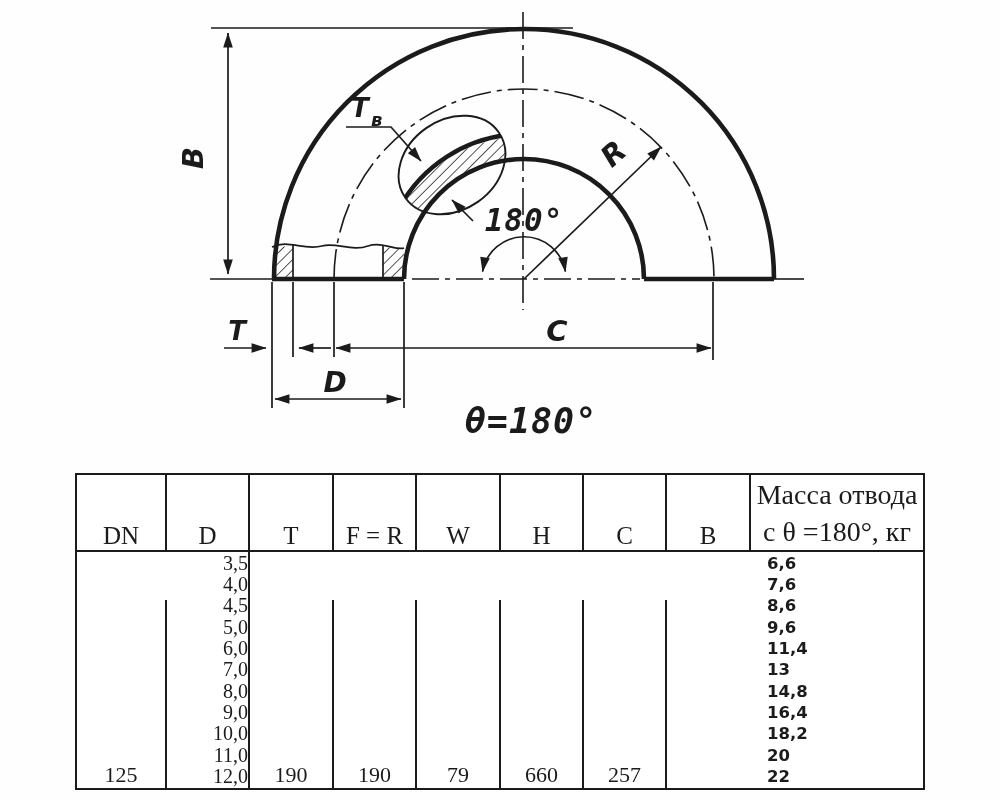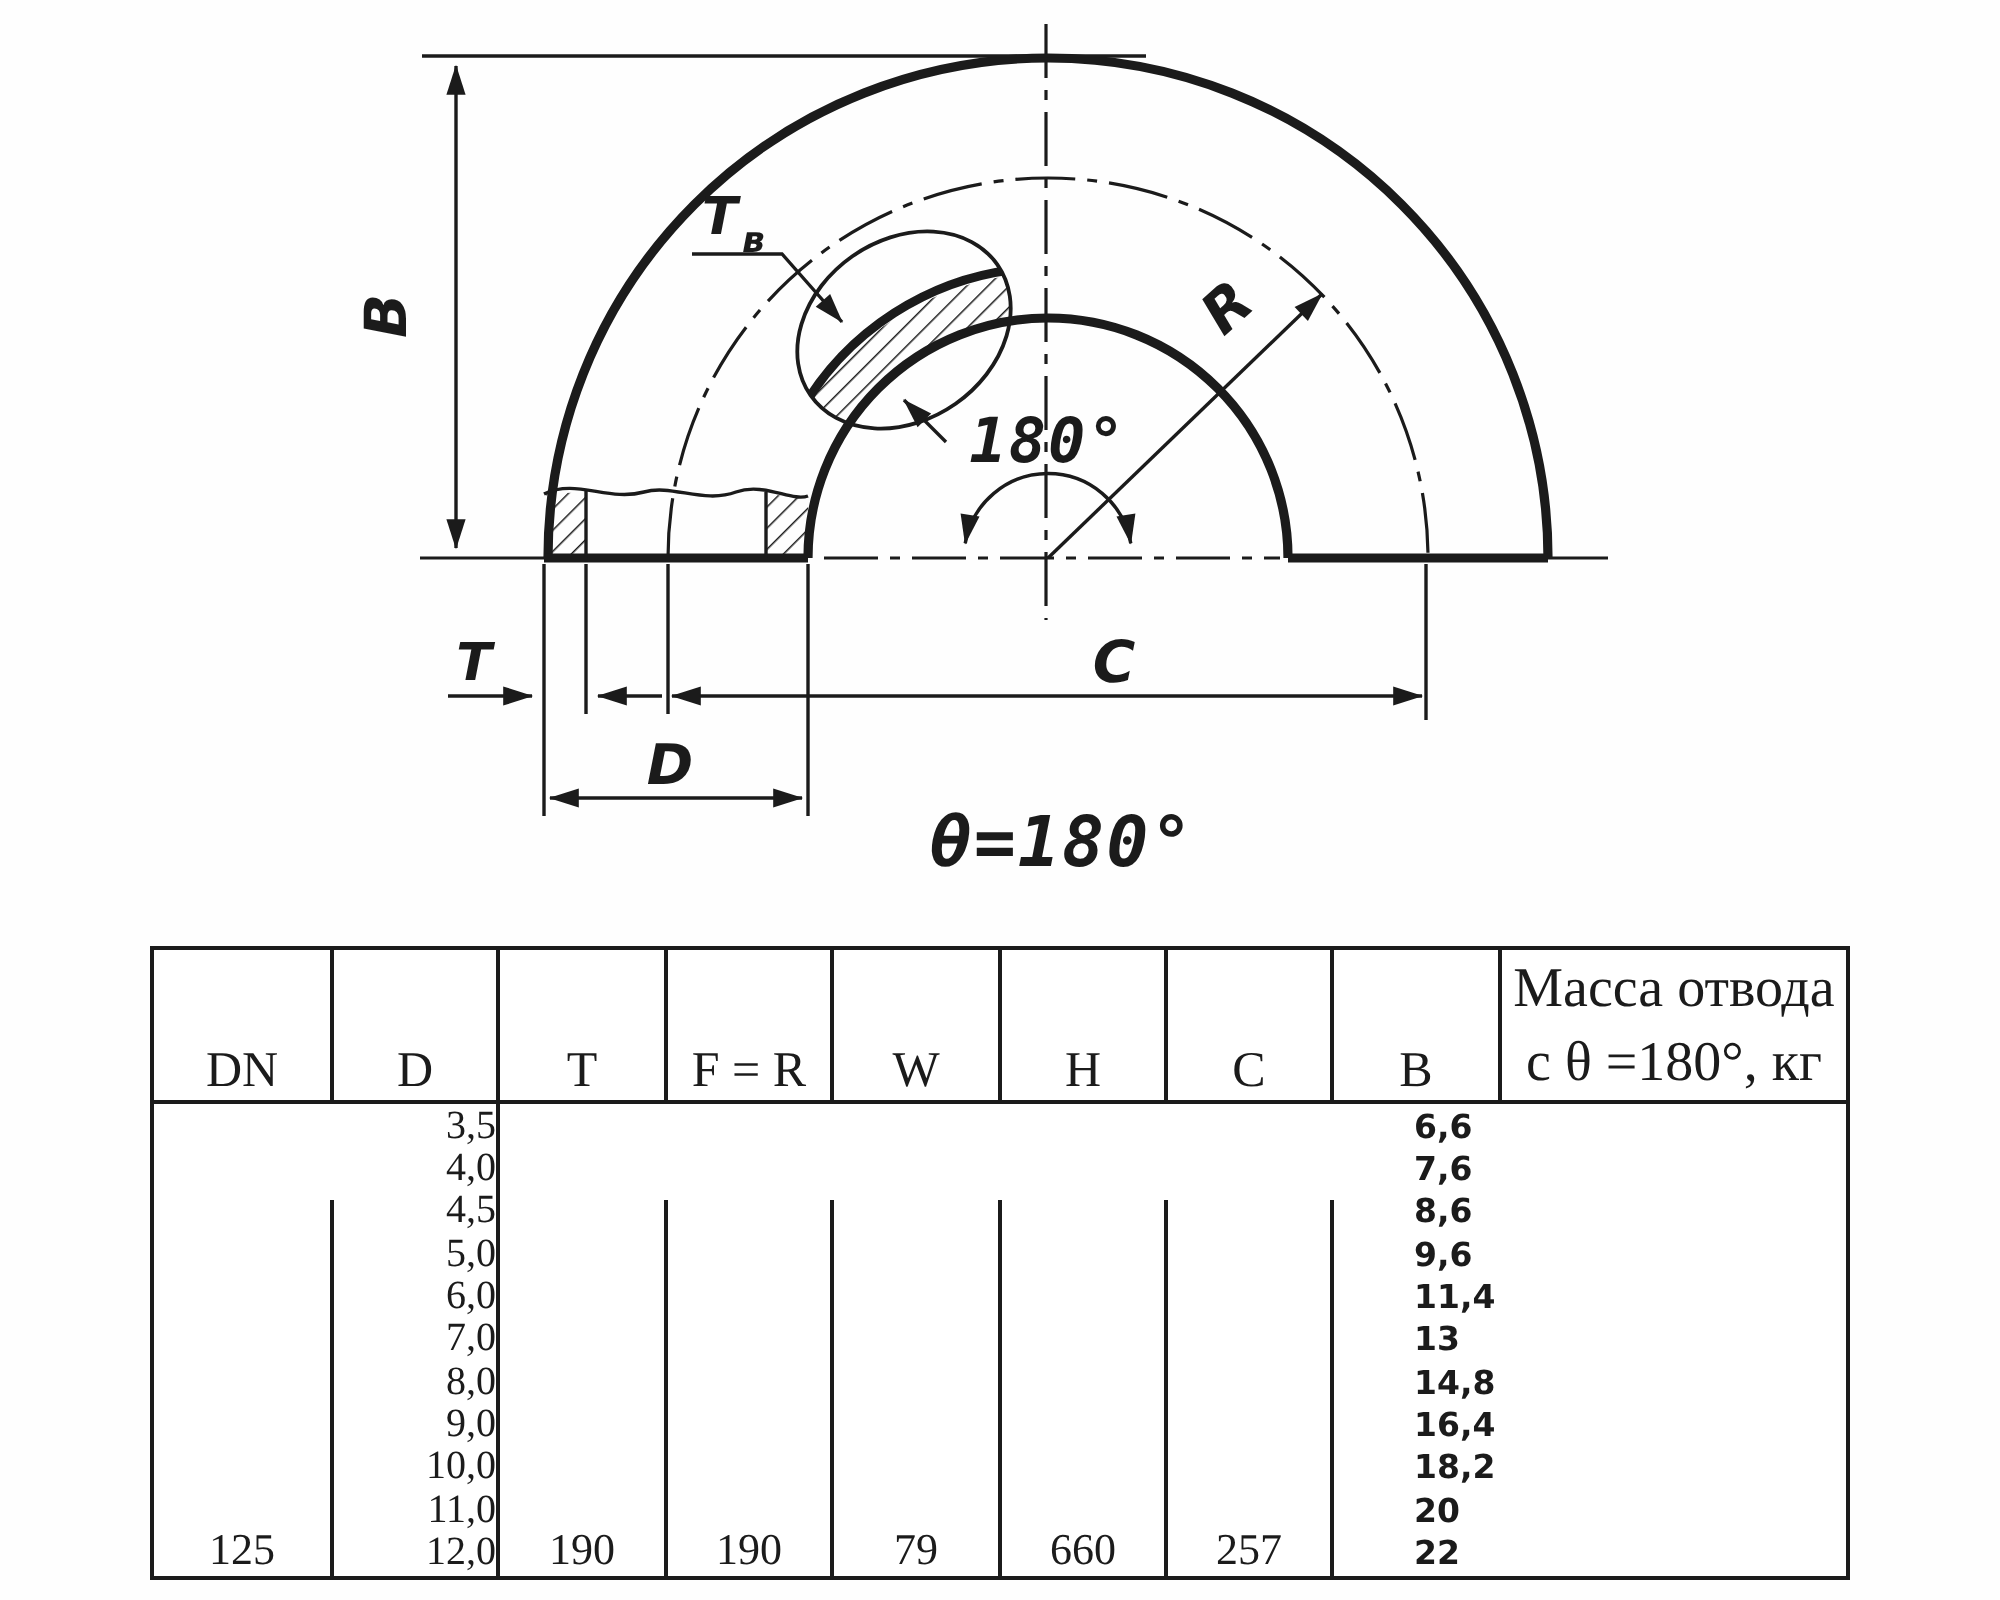--- a/index.html
+++ b/index.html
@@ -19,21 +19,21 @@
               border:2px solid #1b1b1b;display:grid;
               grid-template-columns:90px 83px 84px 83px 84px 83px 83px 84px 1fr;
               grid-template-rows:77px 1fr;background:#fff;}
   .cell{box-sizing:border-box;border-right:2px solid #1b1b1b;display:flex;align-items:flex-end;
         justify-content:center;text-align:center;}
   .cell.lastcol{border-right:none;}
   .cell.head{border-bottom:2px solid #1b1b1b;font-size:25px;}
   .cell.head .two-line{font-size:28px;line-height:1.3;}
   .cell.val{font-size:22px;margin-top:48px;}
   .list-col{flex-direction:column;justify-content:center;font-size:20px;line-height:21.3px;}
-  .mass-col{align-items:flex-start;padding-left:40px;font-family:"DejaVu Sans","Liberation Sans",sans-serif;
+  .mass-col{align-items:flex-start;padding-left:100px;font-family:"DejaVu Sans","Liberation Sans",sans-serif;
             font-weight:700;font-size:16.5px;line-height:21.3px;text-align:left;justify-content:center;}
 </style>
 </head>
 <body>
 
 <div class="stage">
 
   <div class="drawing-wrap">
     <svg width="1000" height="462" viewBox="0 0 1000 462">
       <defs>

